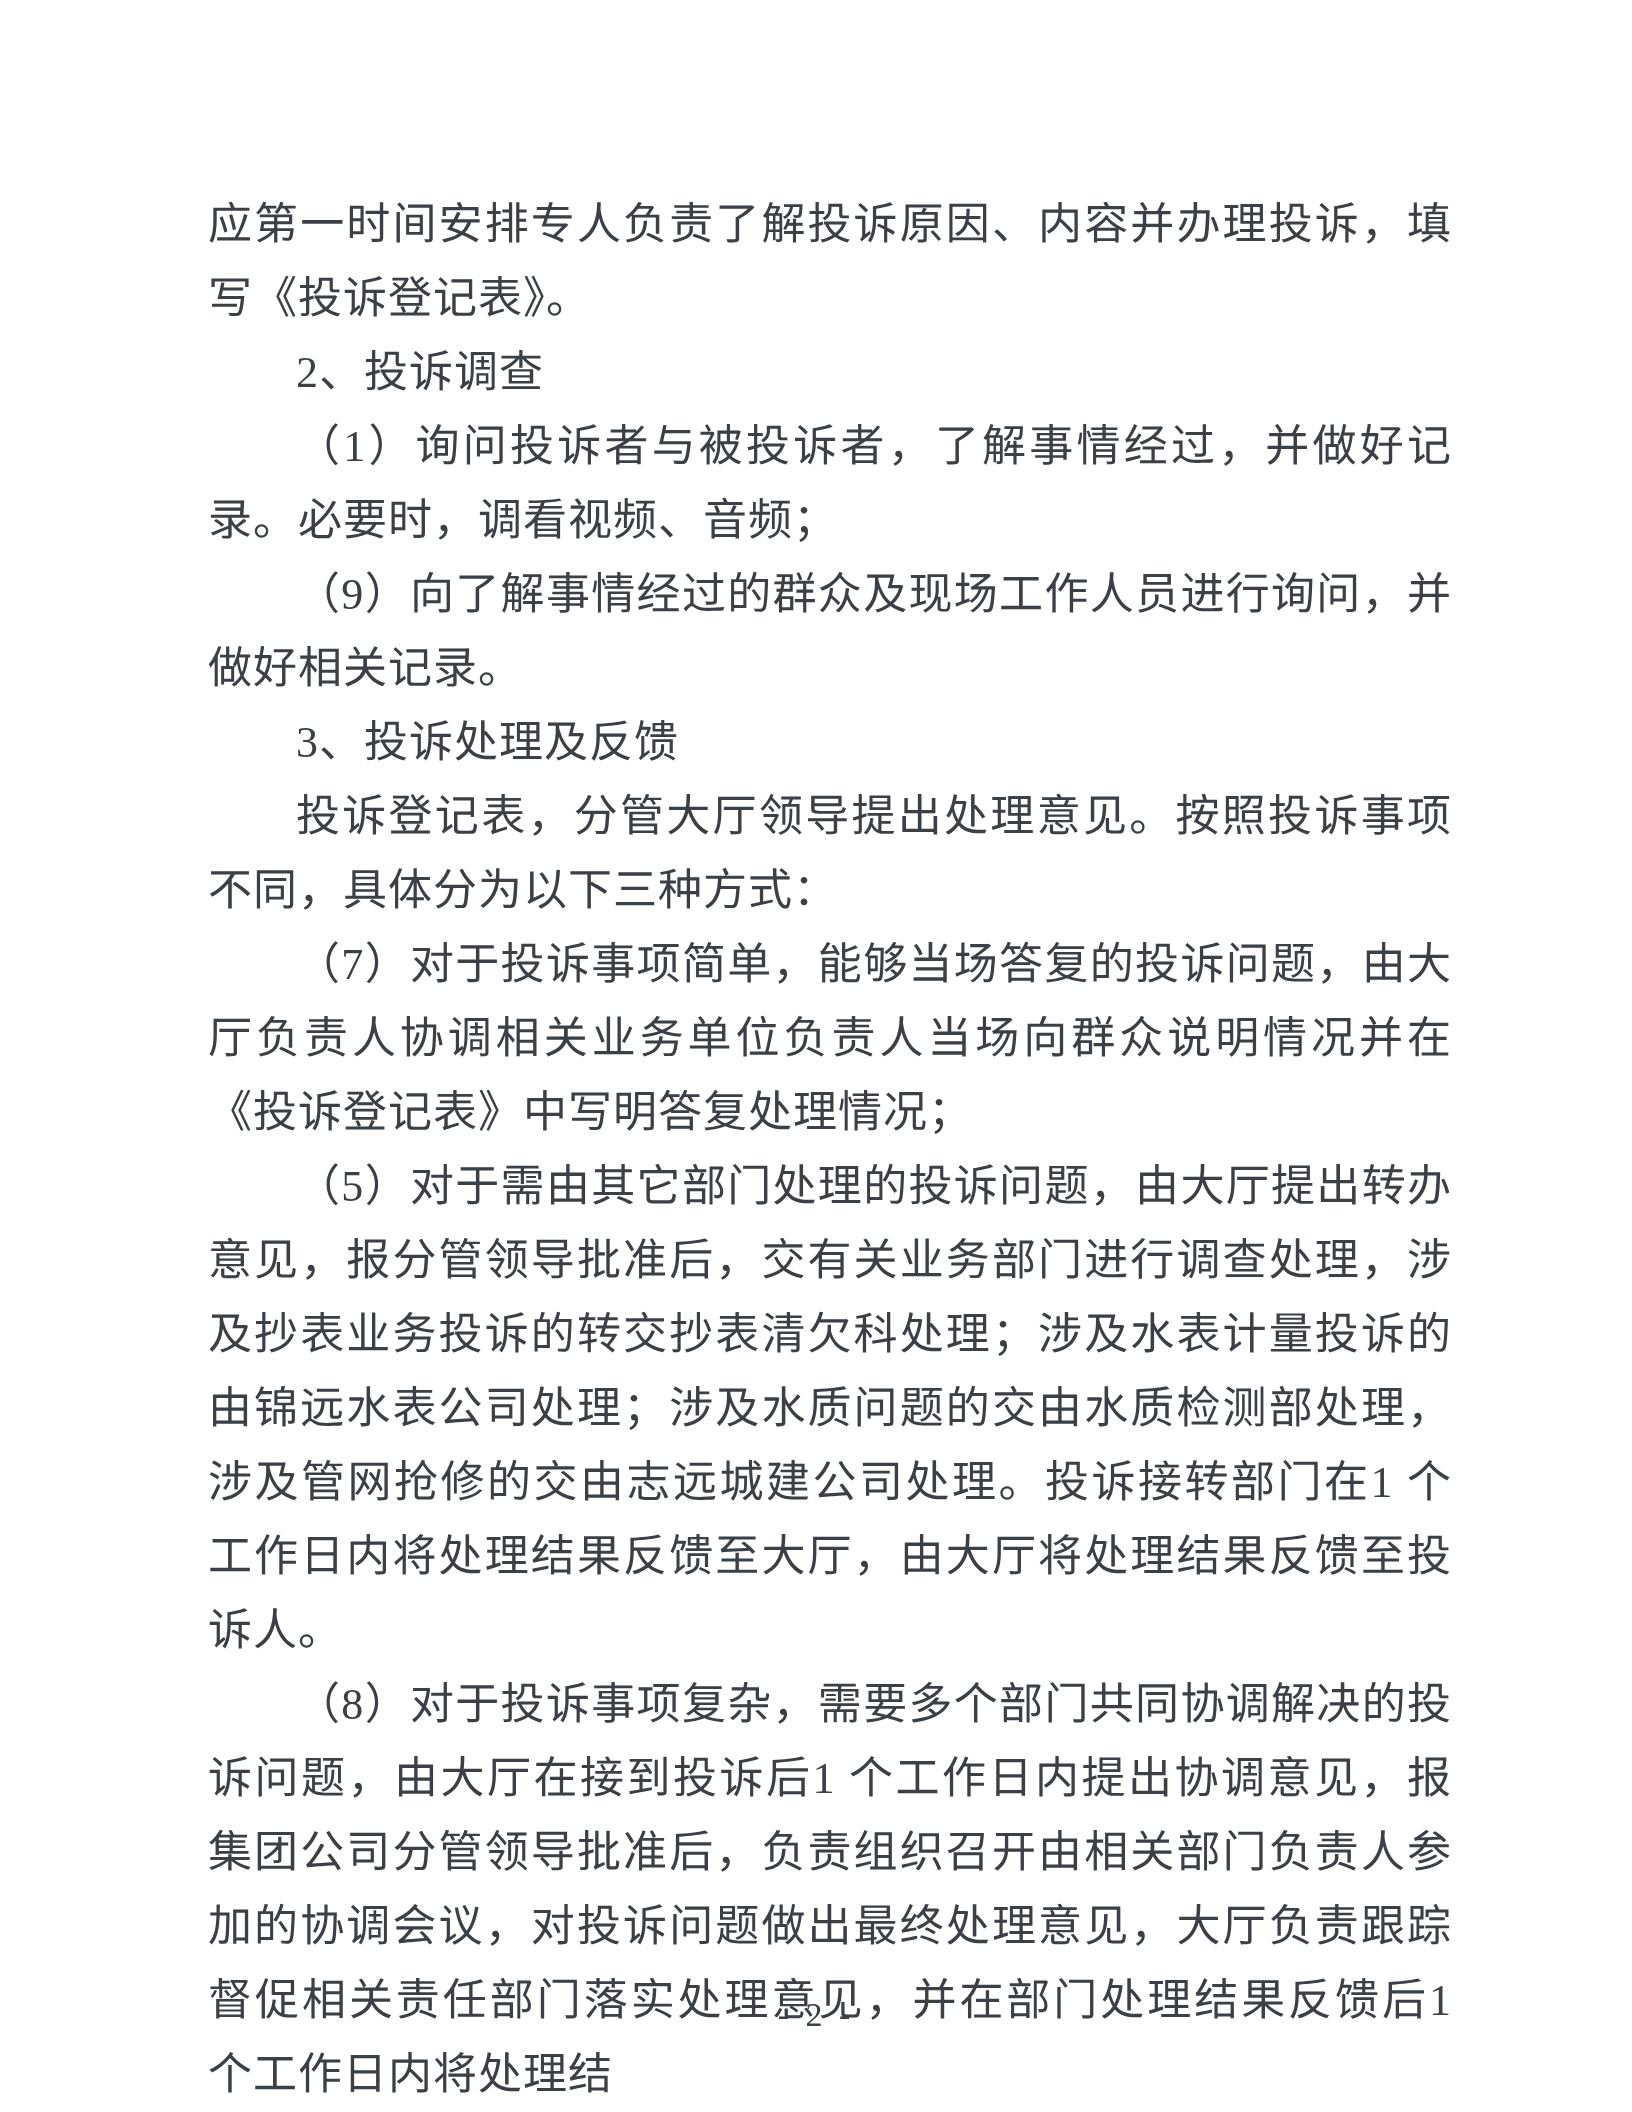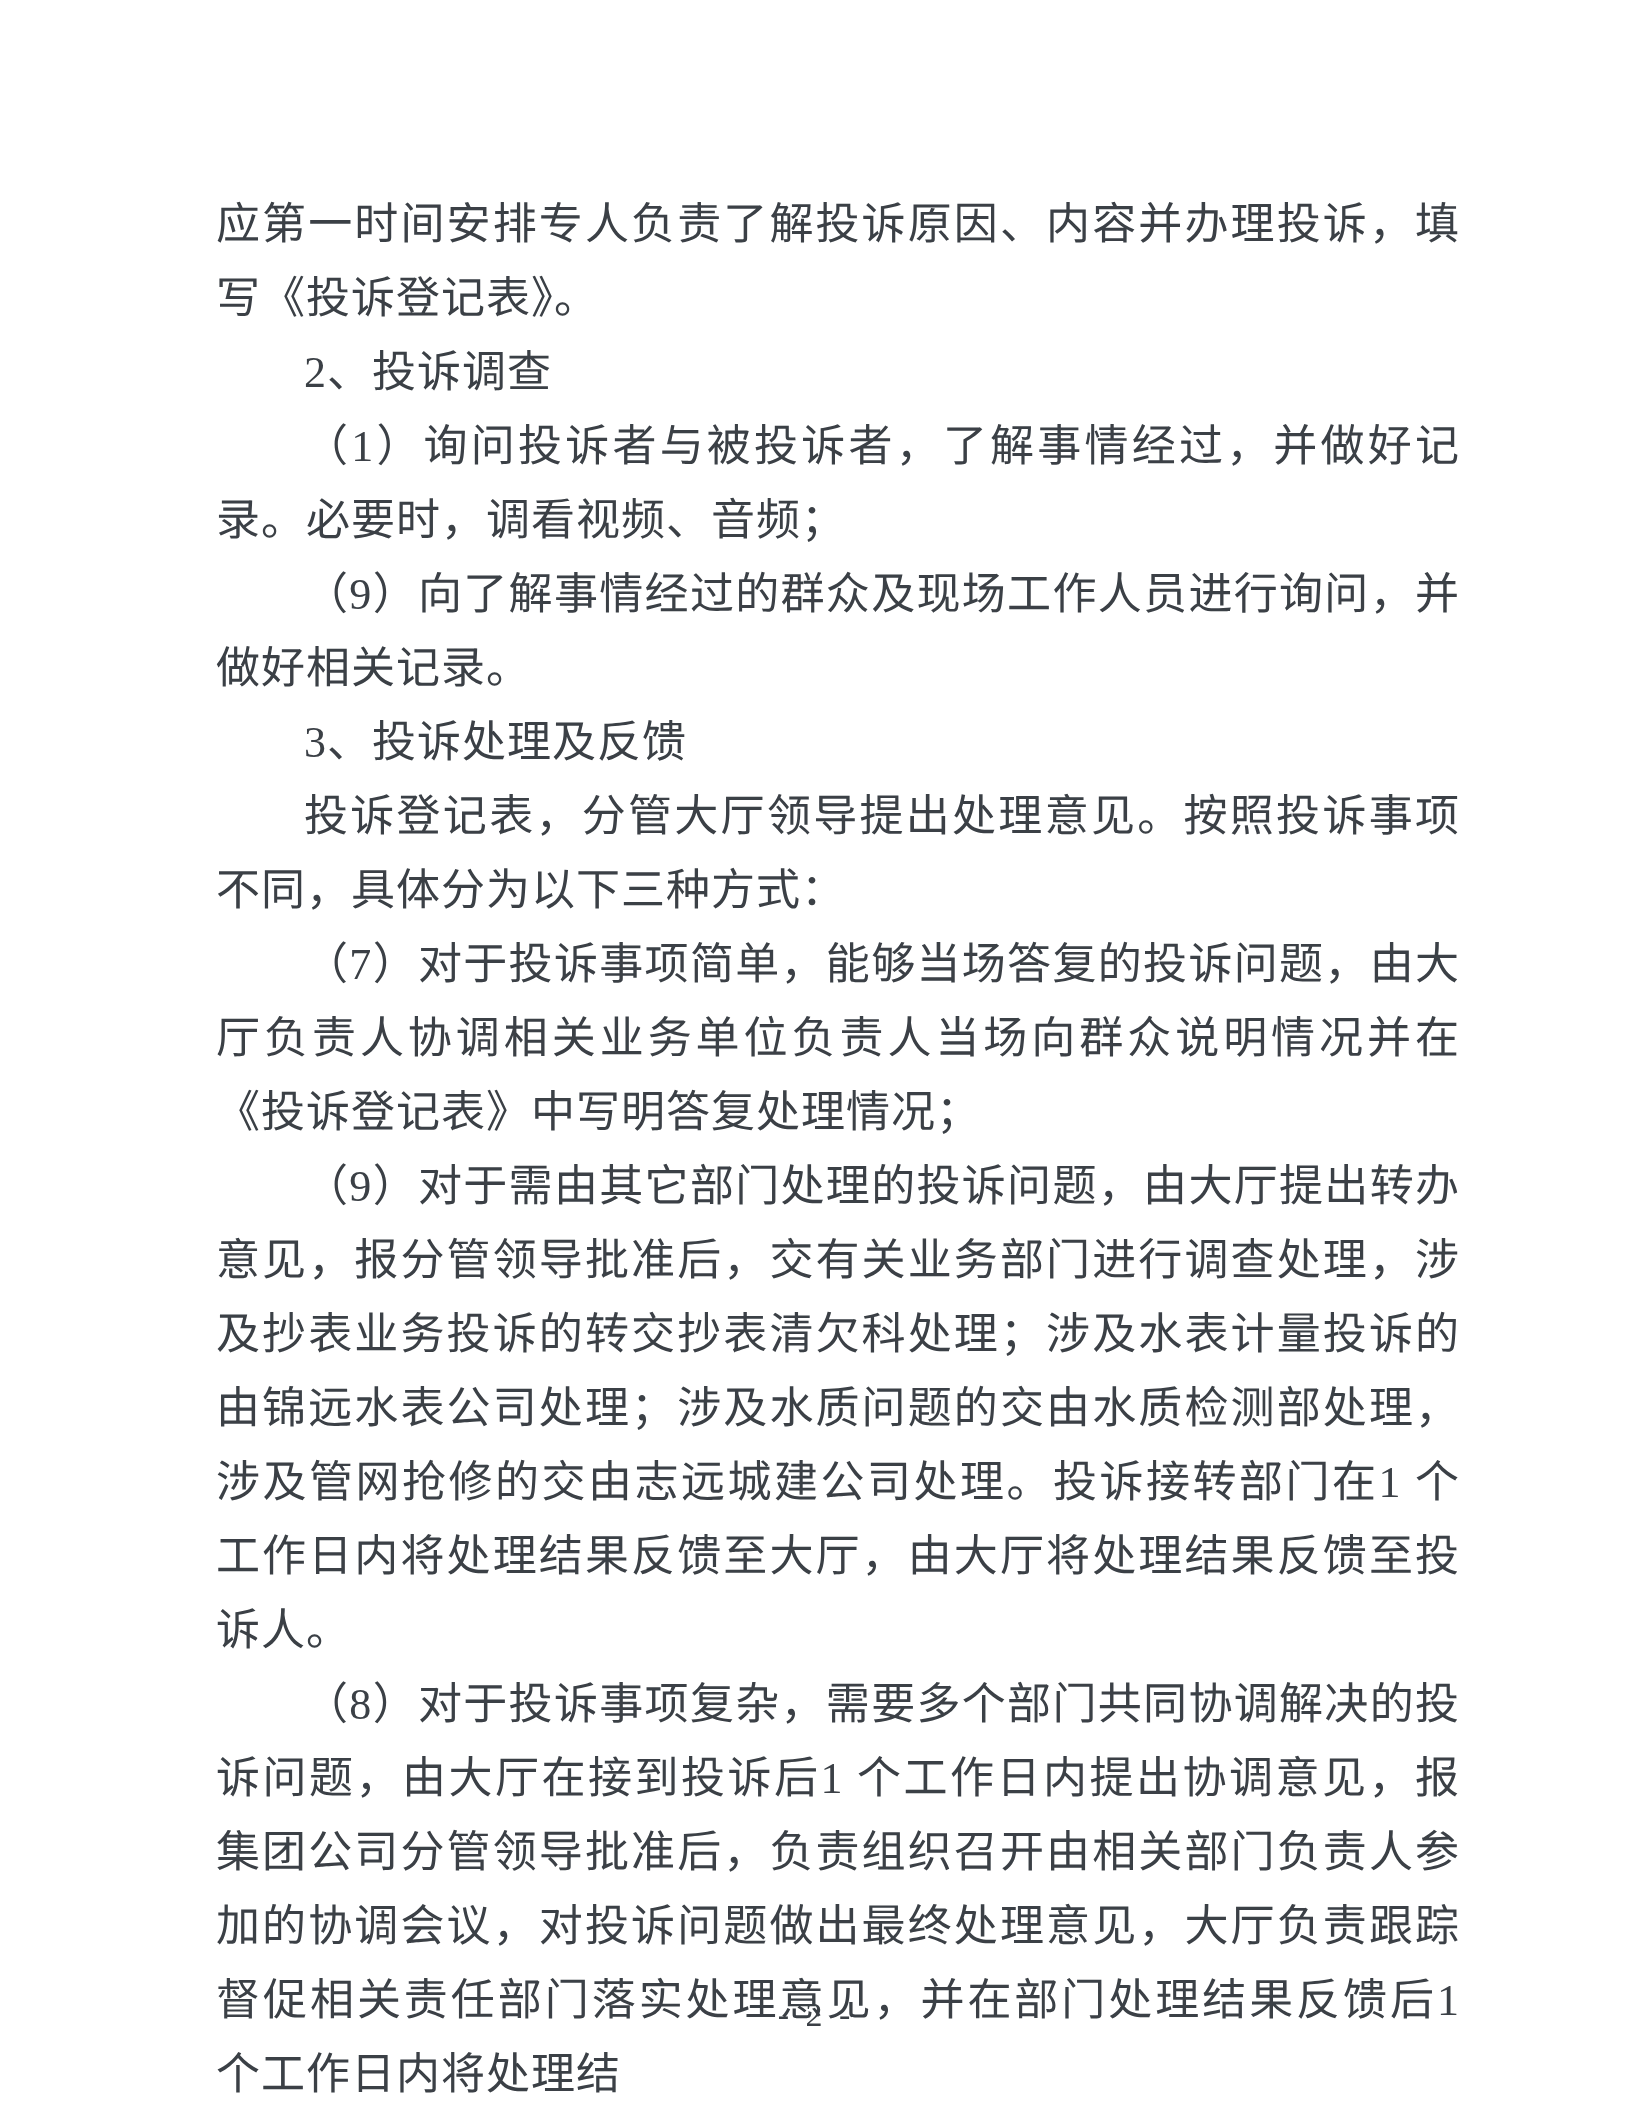--- a/index.html
+++ b/index.html
@@ -14,21 +14,21 @@
   }
   .page {
     position: relative;
     width: 1632px;
     height: 2112px;
     background: #ffffff;
     overflow: hidden;
   }
   .content {
     position: absolute;
-    left: 216px;
+    left: 208px;
     top: 188px;
     width: 1244px;
     font-size: 44px;
     line-height: 74px;
     color: #3b4046;
     text-align: justify;
     text-justify: inter-ideograph;
     letter-spacing: 1px;
   }
   .content p {
@@ -54,17 +54,17 @@
 
 <div class="page">
   <div class="content">
     <p>应第一时间安排专人负责了解投诉原因、内容并办理投诉，填写《投诉登记表》。</p>
     <p class="indent">2、投诉调查</p>
     <p class="indent">（1）询问投诉者与被投诉者，了解事情经过，并做好记录。必要时，调看视频、音频；</p>
     <p class="indent">（9）向了解事情经过的群众及现场工作人员进行询问，并做好相关记录。</p>
     <p class="indent">3、投诉处理及反馈</p>
     <p class="indent">投诉登记表，分管大厅领导提出处理意见。按照投诉事项不同，具体分为以下三种方式：</p>
     <p class="indent">（7）对于投诉事项简单，能够当场答复的投诉问题，由大厅负责人协调相关业务单位负责人当场向群众说明情况并在《投诉登记表》中写明答复处理情况；</p>
-    <p class="indent">（9）对于需由其它部门处理的投诉问题，由大厅提出转办意见，报分管领导批准后，交有关业务部门进行调查处理，涉及抄表业务投诉的转交抄表清欠科处理；涉及水表计量投诉的由锦远水表公司处理；涉及水质问题的交由水质检测部处理，涉及管网抢修的交由志远城建公司处理。投诉接转部门在1 个工作日内将处理结果反馈至大厅，由大厅将处理结果反馈至投诉人。</p>
+    <p class="indent">（5）对于需由其它部门处理的投诉问题，由大厅提出转办意见，报分管领导批准后，交有关业务部门进行调查处理，涉及抄表业务投诉的转交抄表清欠科处理；涉及水表计量投诉的由锦远水表公司处理；涉及水质问题的交由水质检测部处理，涉及管网抢修的交由志远城建公司处理。投诉接转部门在1 个工作日内将处理结果反馈至大厅，由大厅将处理结果反馈至投诉人。</p>
     <p class="indent">（8）对于投诉事项复杂，需要多个部门共同协调解决的投诉问题，由大厅在接到投诉后1 个工作日内提出协调意见，报集团公司分管领导批准后，负责组织召开由相关部门负责人参加的协调会议，对投诉问题做出最终处理意见，大厅负责跟踪督促相关责任部门落实处理意见，并在部门处理结果反馈后1 个工作日内将处理结</p>
   </div>
   <div class="footer">- 2 -</div>
 </div>
 
 </body></html>

